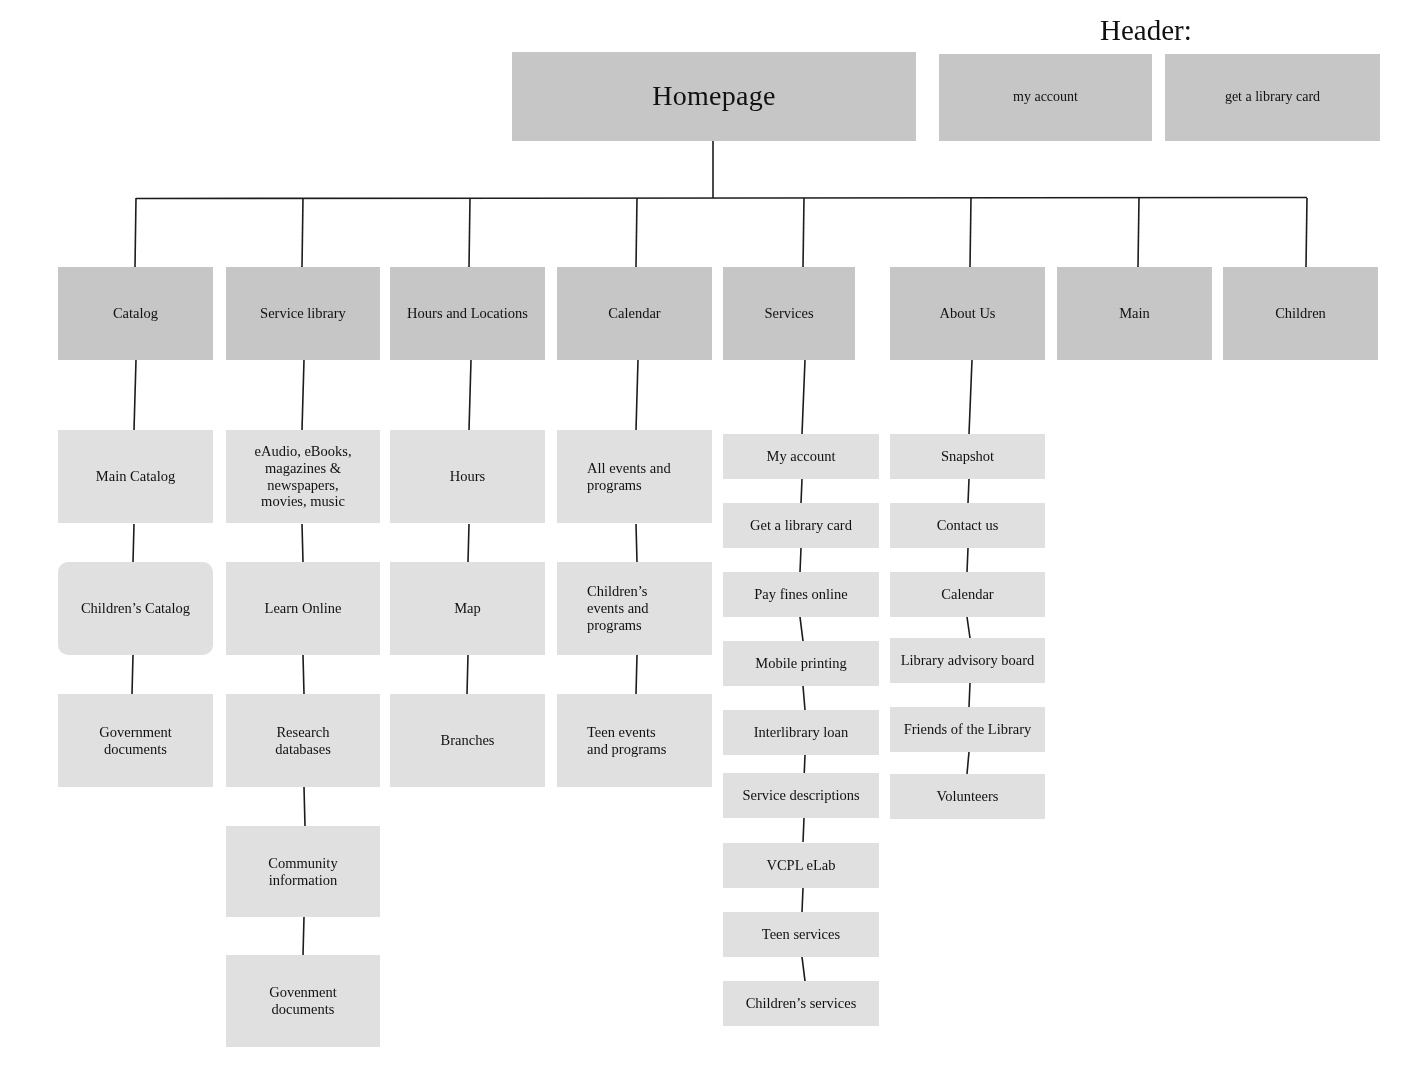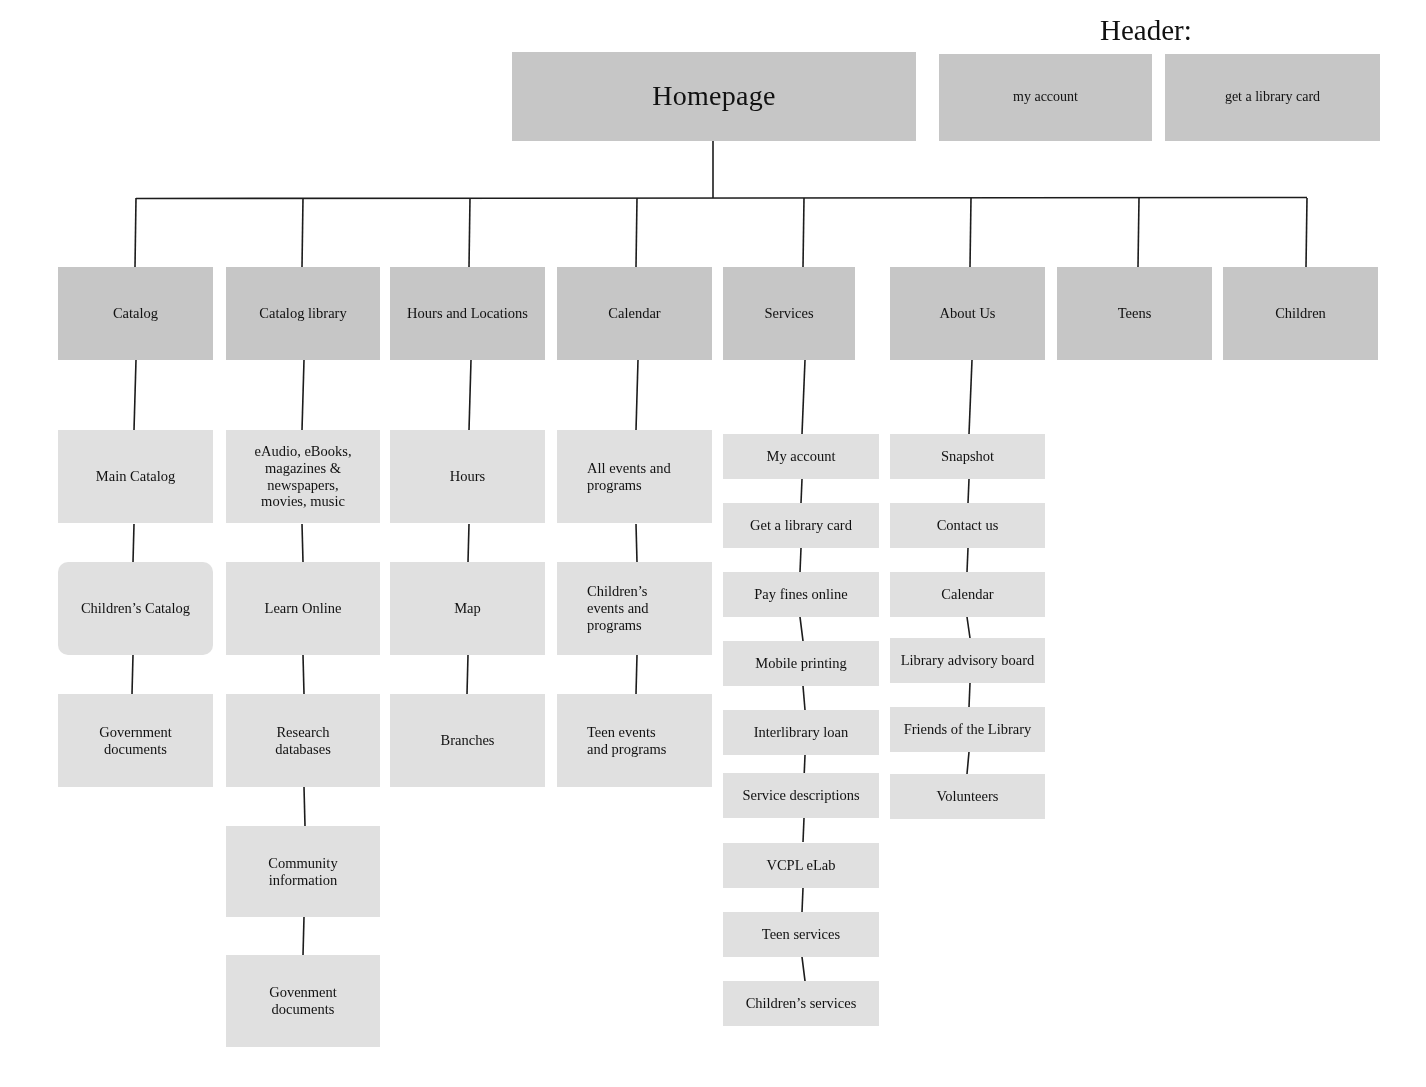--- a/index.html
+++ b/index.html
@@ -129,26 +129,26 @@
   </svg>
 
   <div class="header-label" style="left:1100px; top:14px;">Header:</div>
 
   <div class="node lvl0" style="left:512px; top:52px; width:404px; height:89px;">Homepage</div>
 
   <div class="node lvl0b" style="left:939px; top:54px; width:213px; height:87px;">my account</div>
   <div class="node lvl0b" style="left:1165px; top:54px; width:215px; height:87px;">get a library card</div>
 
   <div class="node lvl1" style="left:58px; top:267px; width:155px; height:93px;">Catalog</div>
-  <div class="node lvl1" style="left:226px; top:267px; width:154px; height:93px;">Catalog library</div>
+  <div class="node lvl1" style="left:226px; top:267px; width:154px; height:93px;">Service library</div>
   <div class="node lvl1" style="left:390px; top:267px; width:155px; height:93px;">Hours and Locations</div>
   <div class="node lvl1" style="left:557px; top:267px; width:155px; height:93px;">Calendar</div>
   <div class="node lvl1" style="left:723px; top:267px; width:132px; height:93px;text-align:center;">Services</div>
   <div class="node lvl1" style="left:890px; top:267px; width:155px; height:93px;">About Us</div>
-  <div class="node lvl1" style="left:1057px; top:267px; width:155px; height:93px;">Teens</div>
+  <div class="node lvl1" style="left:1057px; top:267px; width:155px; height:93px;">Main</div>
   <div class="node lvl1" style="left:1223px; top:267px; width:155px; height:93px;">Children</div>
 
   <div class="node lvl2" style="left:58px; top:430px; width:155px; height:93px;">Main Catalog</div>
   <div class="node lvl2" style="left:58px; top:562px; width:155px; height:93px;border-radius:10px;">Children’s Catalog</div>
   <div class="node lvl2" style="left:58px; top:694px; width:155px; height:93px;">Government
 documents</div>
 
   <div class="node lvl2" style="left:226px; top:430px; width:154px; height:93px;">eAudio, eBooks,
 magazines &amp;
 newspapers,

